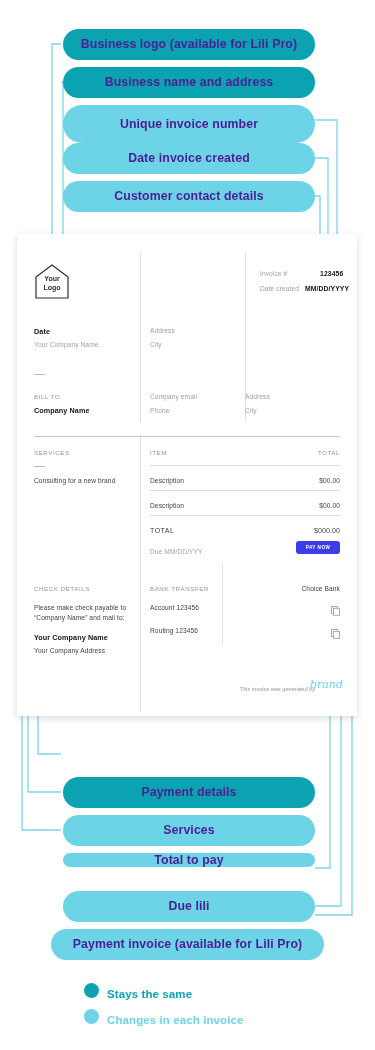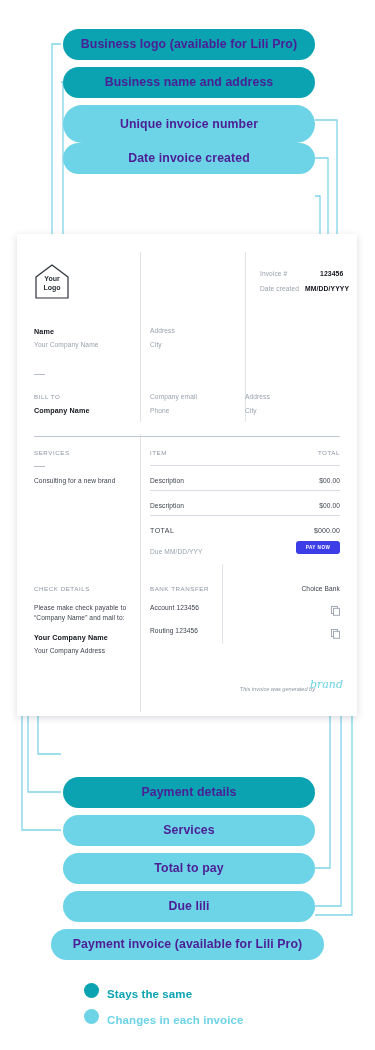--- a/index.html
+++ b/index.html
@@ -240,20 +240,21 @@
   </svg>
 
   <div class="pill dark" style="left:63px; top:29px; width:252px; height:31px; font-size:12.3px;">Business logo (available for Lili Pro)</div>
 
   <div class="pill dark" style="left:63px; top:67px; width:252px; height:31px; font-size:12.3px;">Business name and address</div>
 
   <div class="pill light" style="left:63px; top:105px; width:252px; height:38px; font-size:12.3px;">Unique invoice number</div>
 
   <div class="pill light" style="left:63px; top:143px; width:252px; height:31px; font-size:12.3px;">Date invoice created</div>
 
+  <div class="pill light" style="left:63px; top:181px; width:252px; height:31px; font-size:12.3px;">Customer contact details</div>
 
   <div id="invoice-card">
 
     <div class="inv-col-div" style="left:123px; top:18px; height:170px;"></div>
     <div class="inv-col-div" style="left:123px; top:200px; height:278px;"></div>
     <div class="inv-col-div" style="left:228px; top:18px; height:170px;"></div>
     <div class="inv-col-div" style="left:205px; top:330px; height:80px;"></div>
 
     <div class="logo-box">
       <svg width="36" height="38" viewBox="0 0 36 38">
@@ -261,21 +262,21 @@
       </svg>
       <div class="logo-text">Your
 Logo</div>
     </div>
 
     <div class="lbl-grey" style="left:243px; top:36px;">Invoice #</div>
     <div class="lbl-num" style="left:303px; top:35.5px;">123456</div>
     <div class="lbl-grey" style="left:243px; top:51px;">Date created</div>
     <div class="lbl-num" style="left:288px; top:50.5px;">MM/DD/YYYY</div>
 
-    <div class="lbl-bold" style="left:17px; top:93px;">Name</div>
+    <div class="lbl-bold" style="left:17px; top:93px;">Date</div>
     <div class="lbl-grey" style="left:17px; top:107px;">Your Company Name</div>
     <div class="lbl-grey" style="left:133px; top:93px;">Address</div>
     <div class="lbl-grey" style="left:133px; top:107px;">City</div>
     <div class="dash" style="left:17px; top:140px;"></div>
 
     <div class="lbl-cap" style="left:17px; top:159px;">BILL TO</div>
     <div class="lbl-bold" style="left:17px; top:172px;">Company Name</div>
     <div class="lbl-grey" style="left:133px; top:159px;">Company email</div>
     <div class="lbl-grey" style="left:133px; top:173px;">Phone</div>
     <div class="lbl-grey" style="left:228px; top:159px;">Address</div>
@@ -331,21 +332,21 @@
 
     <div class="gen-by" style="right:42px; top:452px;">This invoice was generated by</div>
     <div class="lili-mark" style="right:14px; top:444px;">brand</div>
   </div>
 
 
   <div class="pill dark" style="left:63px; top:777px; width:252px; height:31px; font-size:12.3px;">Payment details</div>
 
   <div class="pill light" style="left:63px; top:815px; width:252px; height:31px; font-size:12.3px;">Services</div>
 
-  <div class="pill light" style="left:63px; top:853px; width:252px; height:31px; font-size:12.3px;">Total to pay</div>
+  <div class="pill light" style="left:63px; top:853px; width:252px; height:14px; font-size:12.3px;">Total to pay</div>
 
   <div class="pill light" style="left:63px; top:891px; width:252px; height:31px; font-size:12.3px;">Due lili</div>
 
   <div class="pill light" style="left:51px; top:929px; width:273px; height:31px; font-size:12.3px;">Payment invoice (available for Lili Pro)</div>
 
   <div class="legend-row" style="left:84px; top:980px;">
     <span class="legend-dot" style="background:#0BA3B2;"></span>
     <span class="legend-label" style="color:#0BA3B2;">Stays the same</span>
   </div>
 

